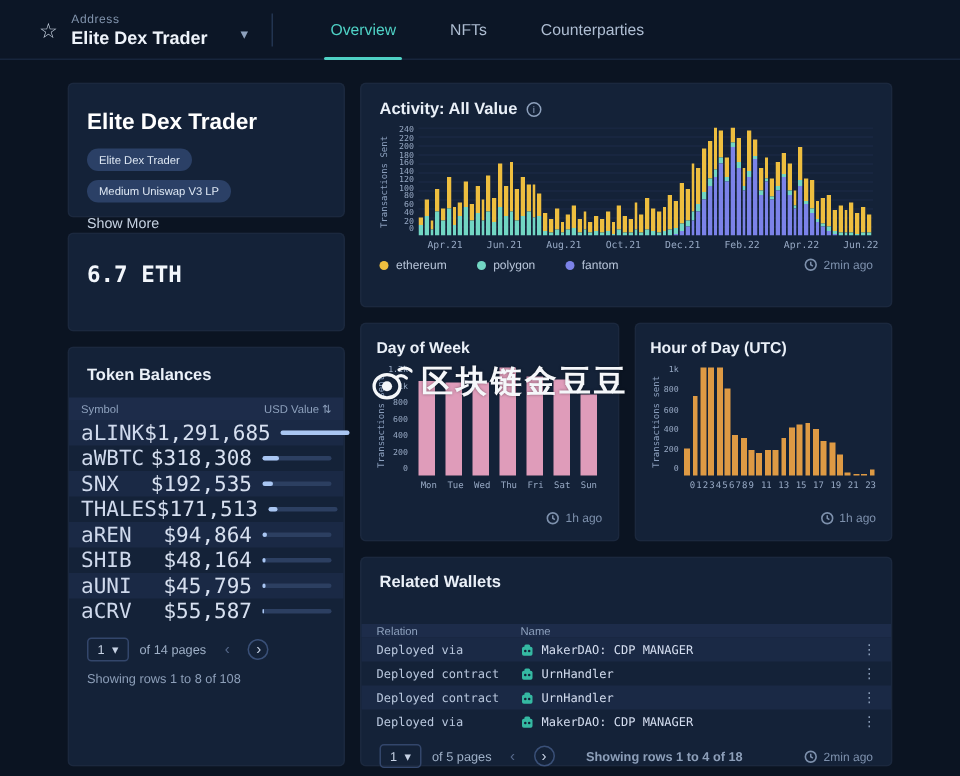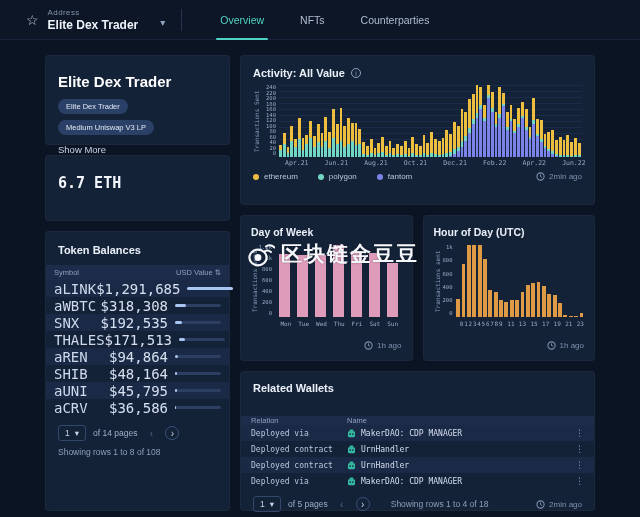--- a/index.html
+++ b/index.html
@@ -95,21 +95,21 @@
   .rel-card { height:140px; padding:10px 0 8px; display:flex; flex-direction:column; }
   .rel-card .card-title { padding:0 12px; margin-bottom:22px; }
   .rhead { display:flex; align-items:center; background:#1d2c4a; height:16px; padding:0 10px; font-size:7.5px; color:#8ea1bd; }
   .rhead .h-rel { width:96px; }
   .rrow { display:flex; align-items:center; height:16px; padding:0 10px; font-size:8px; font-family:"DejaVu Sans Mono",monospace; cursor:pointer; }
   .rrow.alt { background:#1a2945; }
   .rrow .rel { width:96px; color:#b9c7dd; }
   .rrow .nm { flex:1; color:#d5def0; display:flex; align-items:flex-start; gap:5px; }
   .rrow .kebab { color:#8fa2bd; font-size:9px; cursor:pointer; }
   .rel-pager { display:flex; align-items:center; gap:7px; padding:0 12px; margin-top:7px; }
-  .rel-pager .row-summary { padding:0; margin:0 0 0 14px; }
+  .rel-pager .row-summary { padding:0; margin:0 0 0 14px;font-weight:bold; }
   .rel-pager .updated { margin-left:auto; }
 
   
   .watermark { position:absolute; left:247px; top:240px; display:flex; align-items:center; gap:6px; z-index:10; pointer-events:none; }
   .wm-text { font-size:21px; font-weight:bold; color:#f5f7fa; letter-spacing:2px; text-shadow:0 0 2px rgba(0,0,0,.4); }
 
   svg { display:block; }
 </style>
 </head>
 <body>
@@ -197,21 +197,21 @@
           </div>
           <div class="trow alt">
             <span class="sym">aUNI</span>
             <span class="val">$45,795</span>
             <span class="track">
               <span class="fill" style="width: 3.5%;"></span>
             </span>
           </div>
           <div class="trow">
             <span class="sym">aCRV</span>
-            <span class="val">$36,586</span>
+            <span class="val">$55,587</span>
             <span class="track">
               <span class="fill" style="width: 2.4%;"></span>
             </span>
           </div>
         </div>
       <div class="pager">
         <span class="page-select">
             <span>1</span>
             <span>▾</span>
           </span>

